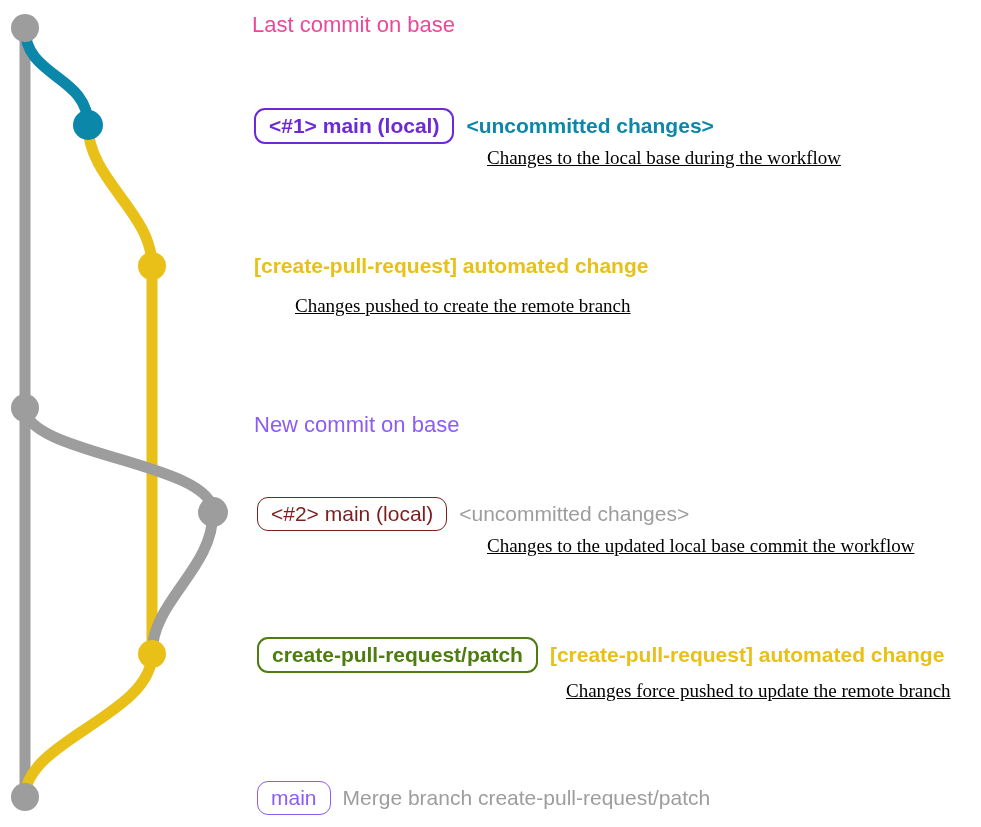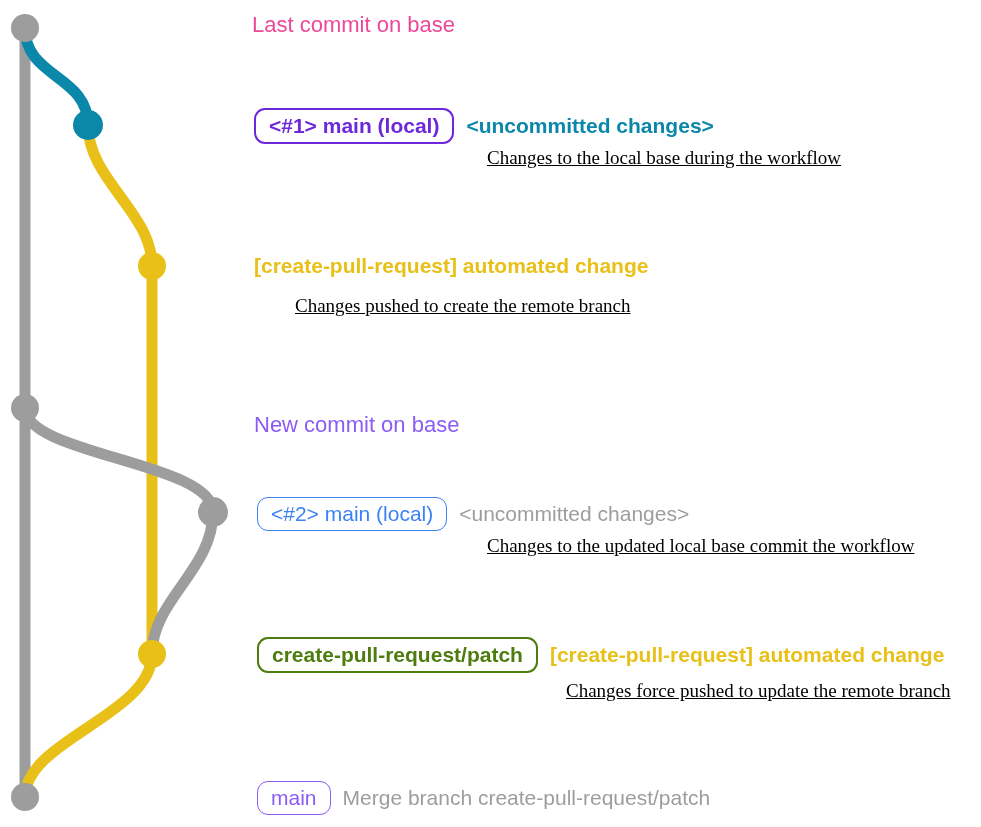--- a/index.html
+++ b/index.html
@@ -111,21 +111,21 @@
       <span class="gap"></span>
       <span class="subject bold" style="color: rgb(11, 135, 170);">&lt;uncommitted changes&gt;</span>
     </div>
     <div class="description" style="left: 487px; top: 148px;">Changes to the local base during the workflow</div>
     <div class="row" style="left: 254px; top: 255px;">
       <span class="subject bold" style="color: rgb(232, 192, 24);">[create-pull-request] automated change</span>
     </div>
     <div class="description" style="left: 271px; top: 296px; margin-left: 24px;">Changes pushed to create the remote branch</div>
     <div class="caption" style="left: 254px; top: 414px; color: #8b5cf6;">New commit on base</div>
     <div class="row" style="left: 257px; top: 497px;">
-      <span class="pill thin" style="color: #3b82f6;">&lt;#2&gt; main (local)</span>
+      <span class="pill thin" style="color: #7f1d1d;">&lt;#2&gt; main (local)</span>
       <span class="gap"></span>
       <span class="subject" style="color: rgb(157, 157, 157);">&lt;uncommitted changes&gt;</span>
     </div>
     <div class="description" style="left: 487px; top: 536px;">Changes to the updated local base commit the workflow</div>
     <div class="row" style="left: 257px; top: 637px;">
       <span class="pill" style="color: #4d7c0f;">create-pull-request/patch</span>
       <span class="gap"></span>
       <span class="subject bold" style="color: rgb(232, 192, 24);">[create-pull-request] automated change</span>
     </div>
     <div class="description" style="left: 566px; top: 681px;">Changes force pushed to update the remote branch</div>

